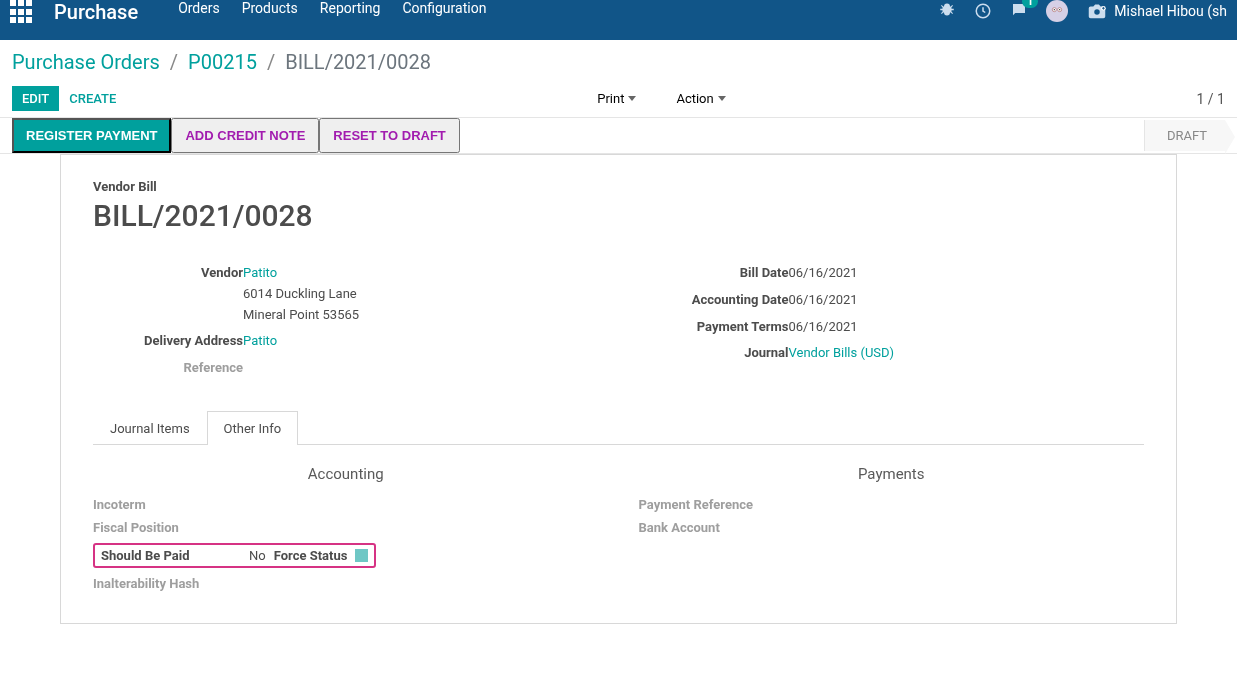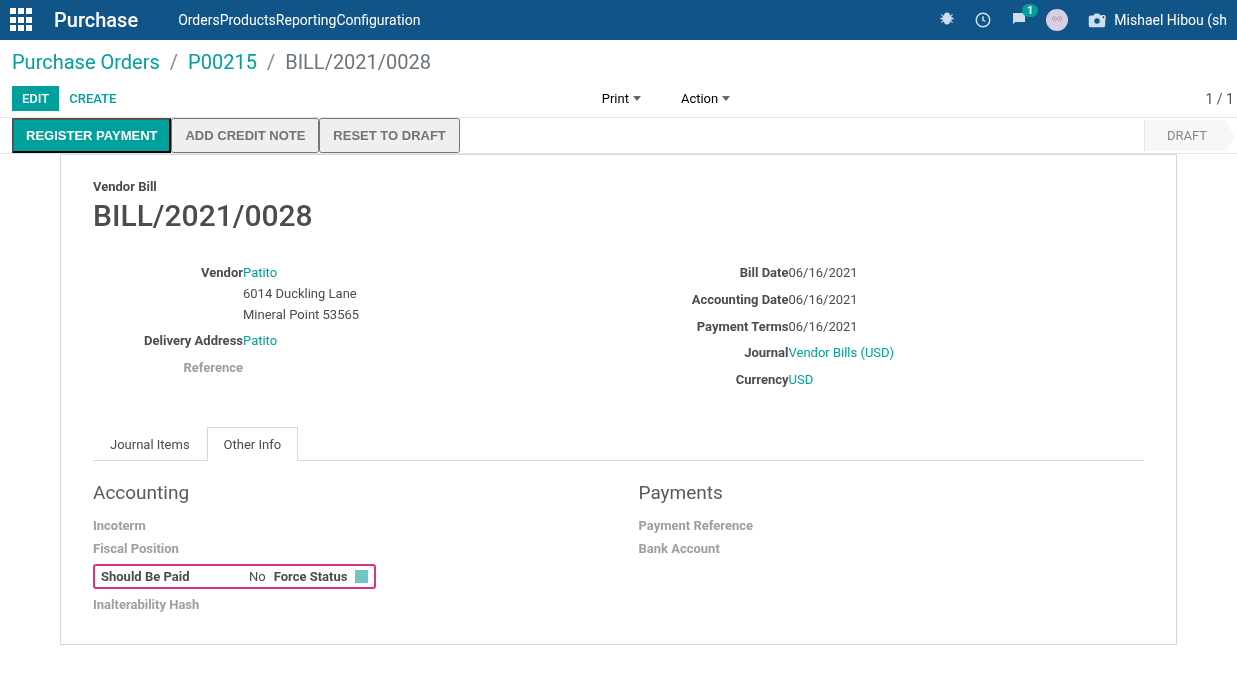--- a/index.html
+++ b/index.html
@@ -1,52 +1,52 @@
 <!DOCTYPE html>
 <html><head>
 <meta charset="utf-8">
 <style>
 * { box-sizing: border-box; margin: 0; padding: 0; }
 body { font-family: -apple-system, BlinkMacSystemFont, "Segoe UI", Roboto, Helvetica, Arial, sans-serif; font-size: 13px; color: #4c4c4c; background: #fff; width: 1237px; }
 a { text-decoration: none; }
 
 
-.navbar { background: #115588; color: #fff; height: 40px; display: flex; align-items: center; padding: 0 10px; }
+.navbar { background: #115588; color: #fff; height: 40px; display: flex; align-items: flex-start; padding: 0 10px; }
 .navbar .apps-icon { width: 24px; height: 24px; display: flex; flex-wrap: wrap; gap: 2px; margin-right: 20px; cursor: pointer; }
 .navbar .apps-icon span { width: 6px; height: 6px; background: #fff; }
 .navbar .app-name { font-size: 20px; font-weight: 500; color: #fff; margin-right: 40px; }
-.navbar .menu { display: flex; }
+.navbar .menu { display: flex; gap: 22px; }
 .navbar .menu a { color: #fff; font-size: 14px; }
 .navbar .right { margin-left: auto; display: flex; align-items: center; gap: 18px; }
 .navbar .icon { width: 18px; height: 18px; fill: #cde; cursor: pointer; }
 .navbar .chat-badge { position: relative; }
 .navbar .chat-badge .badge { position: absolute; top: -6px; right: -10px; background: #00a09d; color: #fff; border-radius: 10px; padding: 0 5px; font-size: 11px; font-weight: bold; }
 .navbar .avatar-small { width: 22px; height: 22px; border-radius: 50%; background: #d6d0e6; display: flex; align-items: center; justify-content: center; font-size: 11px; }
 .navbar .user { display: flex; align-items: center; gap: 6px; color: #fff; font-size: 14px; cursor: pointer; }
 .navbar .user-cam { width: 22px; height: 22px; fill: #cde; }
 
 
-.control-row { border-bottom: 1px solid #e5e5e5; padding: 10px 3px 6px 12px; }
+.control-row { border-bottom: 1px solid #e5e5e5; padding: 10px 12px 6px 12px; }
 .breadcrumb { font-size: 20px; margin-bottom: 12px; display: flex; align-items: center; gap: 10px; flex-wrap: wrap; }
 .breadcrumb a { color: #00a09d; }
 .breadcrumb .sep { color: #888; }
 .breadcrumb .current { color: #6c757d; }
 
 .control-buttons { display: flex; align-items: center; }
 .btn { display: inline-flex; align-items: center; padding: 5px 10px; font-size: 13px; cursor: pointer; border: none; background: none; font-family: inherit; }
 .btn-primary { background: #00a09d; color: #fff; font-weight: 500; }
 .btn-link { color: #00a09d; font-weight: 500; }
 .control-middle { flex: 1; display: flex; justify-content: center; gap: 20px; }
 .dropdown-toggle::after { content: ''; display: inline-block; margin-left: 4px; border-top: 5px solid #666; border-left: 4px solid transparent; border-right: 4px solid transparent; }
 .pager { color: #555; font-size: 14px; }
 
 
 .action-bar { display: flex; align-items: center; border-bottom: 1px solid #e5e5e5; padding: 0 12px; background: #fff; position: relative; }
 .action-bar .btn-highlight { background: #00a09d; color: #fff; font-weight: bold; padding: 8px 12px; font-size: 13px; }
-.action-bar .btn-secondary { color: #737373; font-weight: bold; padding: 8px 12px; font-size: 13px; }
+.action-bar .btn-secondary { color: #a21caf; font-weight: bold; padding: 8px 12px; font-size: 13px; }
 .status-bar { margin-left: auto; display: flex; align-items: stretch; }
 .status-step { padding: 8px 18px 8px 22px; color: #888; font-size: 13px; background: #f7f7f7; border-left: 1px solid #e5e5e5; position: relative; }
 .status-step::after { content: ''; position: absolute; right: -10px; top: 0; border-left: 10px solid #f7f7f7; border-top: 17px solid transparent; border-bottom: 17px solid transparent; z-index: 1; }
 
 
 .sheet-wrapper { padding: 0 60px; }
 .sheet { border: 1px solid #d8d8d8; padding: 24px 32px; margin-top: 0; background: #fff; }
 .sheet .doc-label { font-size: 13px; font-weight: bold; color: #4c4c4c; margin-bottom: 4px; }
 .sheet h1 { font-size: 30px; font-weight: 500; color: #4c4c4c; margin-bottom: 30px; }
 
@@ -60,21 +60,21 @@
 
 
 .tabs { border-bottom: 1px solid #d8d8d8; display: flex; margin-bottom: 20px; }
 .tab { padding: 9px 16px; border: 1px solid transparent; border-bottom: none; cursor: pointer; color: #4c4c4c; font-size: 13px; margin-bottom: -1px; }
 .tab.active { border-color: #d8d8d8; background: #fff; }
 .tab:not(.active) { color: #4c4c4c; }
 
 
 .tab-content { display: flex; gap: 40px; }
 .tab-col { flex: 1; }
-.tab-col h2 { font-size: 19px; font-weight: 400; color: #5a5a5a; margin-bottom: 14px; }
+.tab-col h2 { font-size: 15px; font-weight: 400; color: #5a5a5a; margin-bottom: 14px; text-align: center; }
 .info-row { display: flex; margin-bottom: 8px; align-items: center; }
 .info-row .label { width: 150px; font-weight: bold; }
 .info-row .label.muted { color: #9e9e9e; }
 .highlight-box { border: 2.5px solid #d63384; border-radius: 3px; padding: 3px 6px; display: inline-flex; align-items: center; gap: 8px; }
 .force-checkbox { width: 13px; height: 13px; background: #6fc7c5; display: inline-block; }
 </style>
 </head>
 <body>
 
 <div class="navbar">
@@ -194,24 +194,20 @@
           <div class="value">06/16/2021</div>
         </div>
         <div class="form-row">
           <div class="label">Payment Terms</div>
           <div class="value">06/16/2021</div>
         </div>
         <div class="form-row">
           <div class="label">Journal</div>
           <div class="value"><a>Vendor Bills (USD)</a></div>
         </div>
-        <div class="form-row">
-          <div class="label">Currency</div>
-          <div class="value"><a>USD</a></div>
-        </div>
       </div>
     </div>
 
     <div class="tabs">
       <div class="tab">Journal Items</div>
       <div class="tab active">Other Info</div>
     </div>
 
     <div class="tab-content">
       <div class="tab-col">

